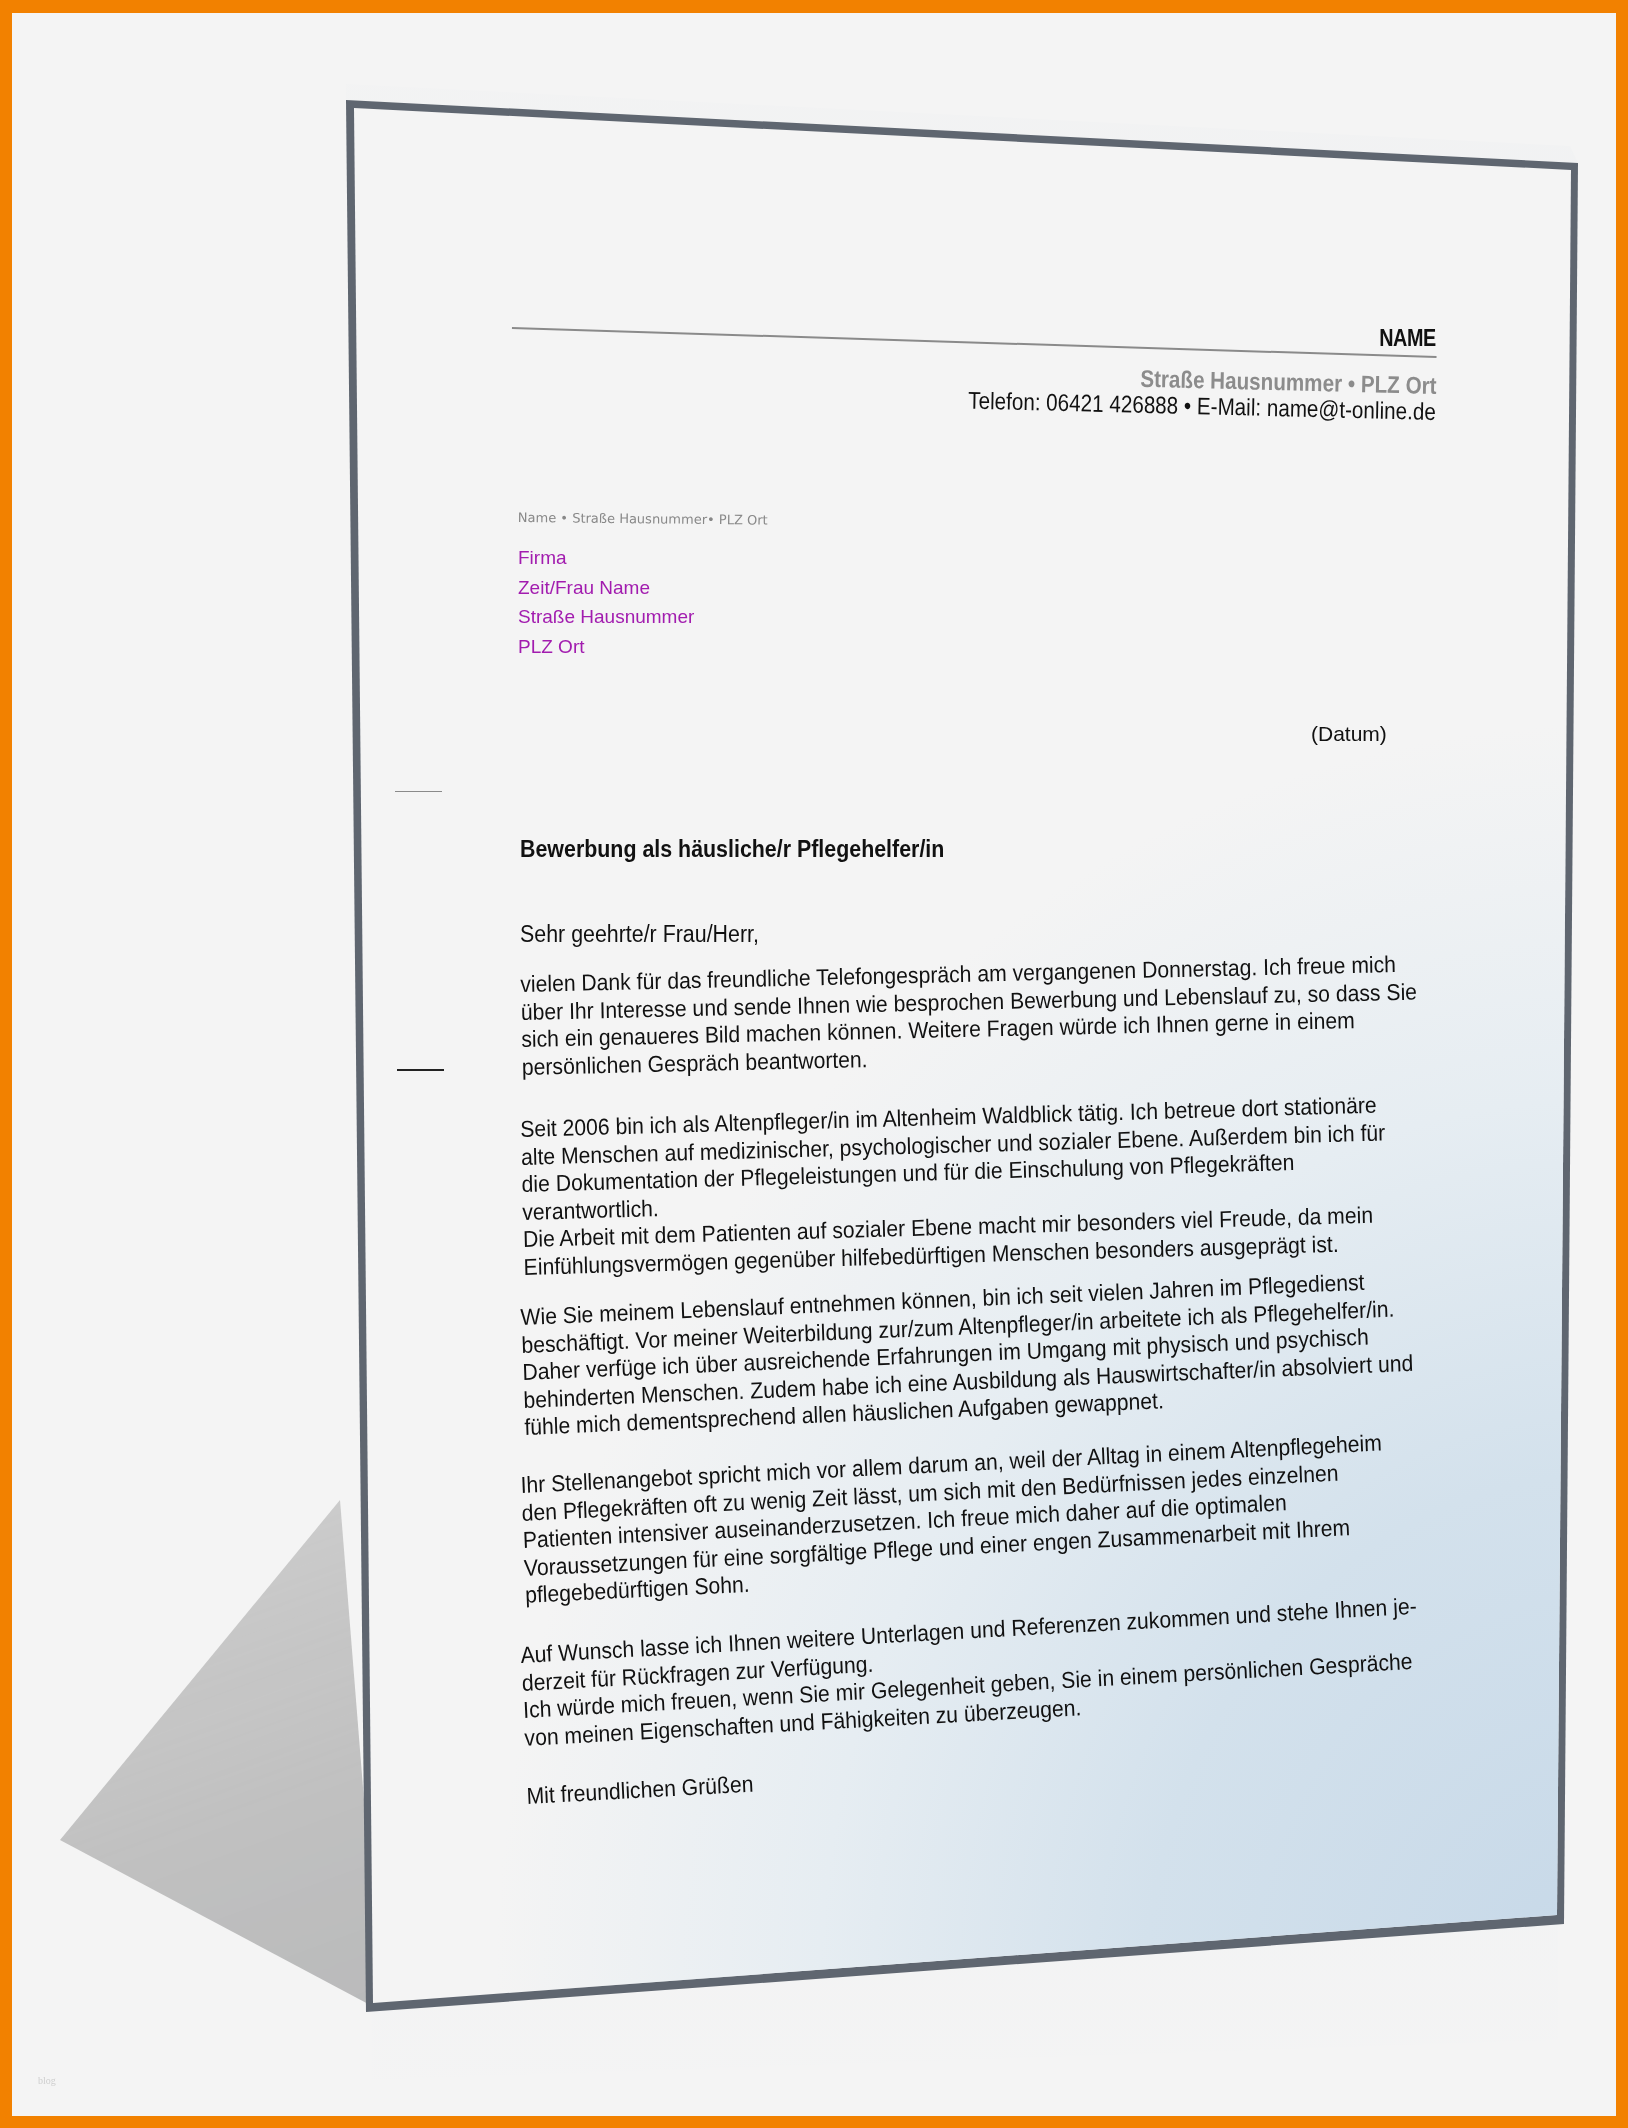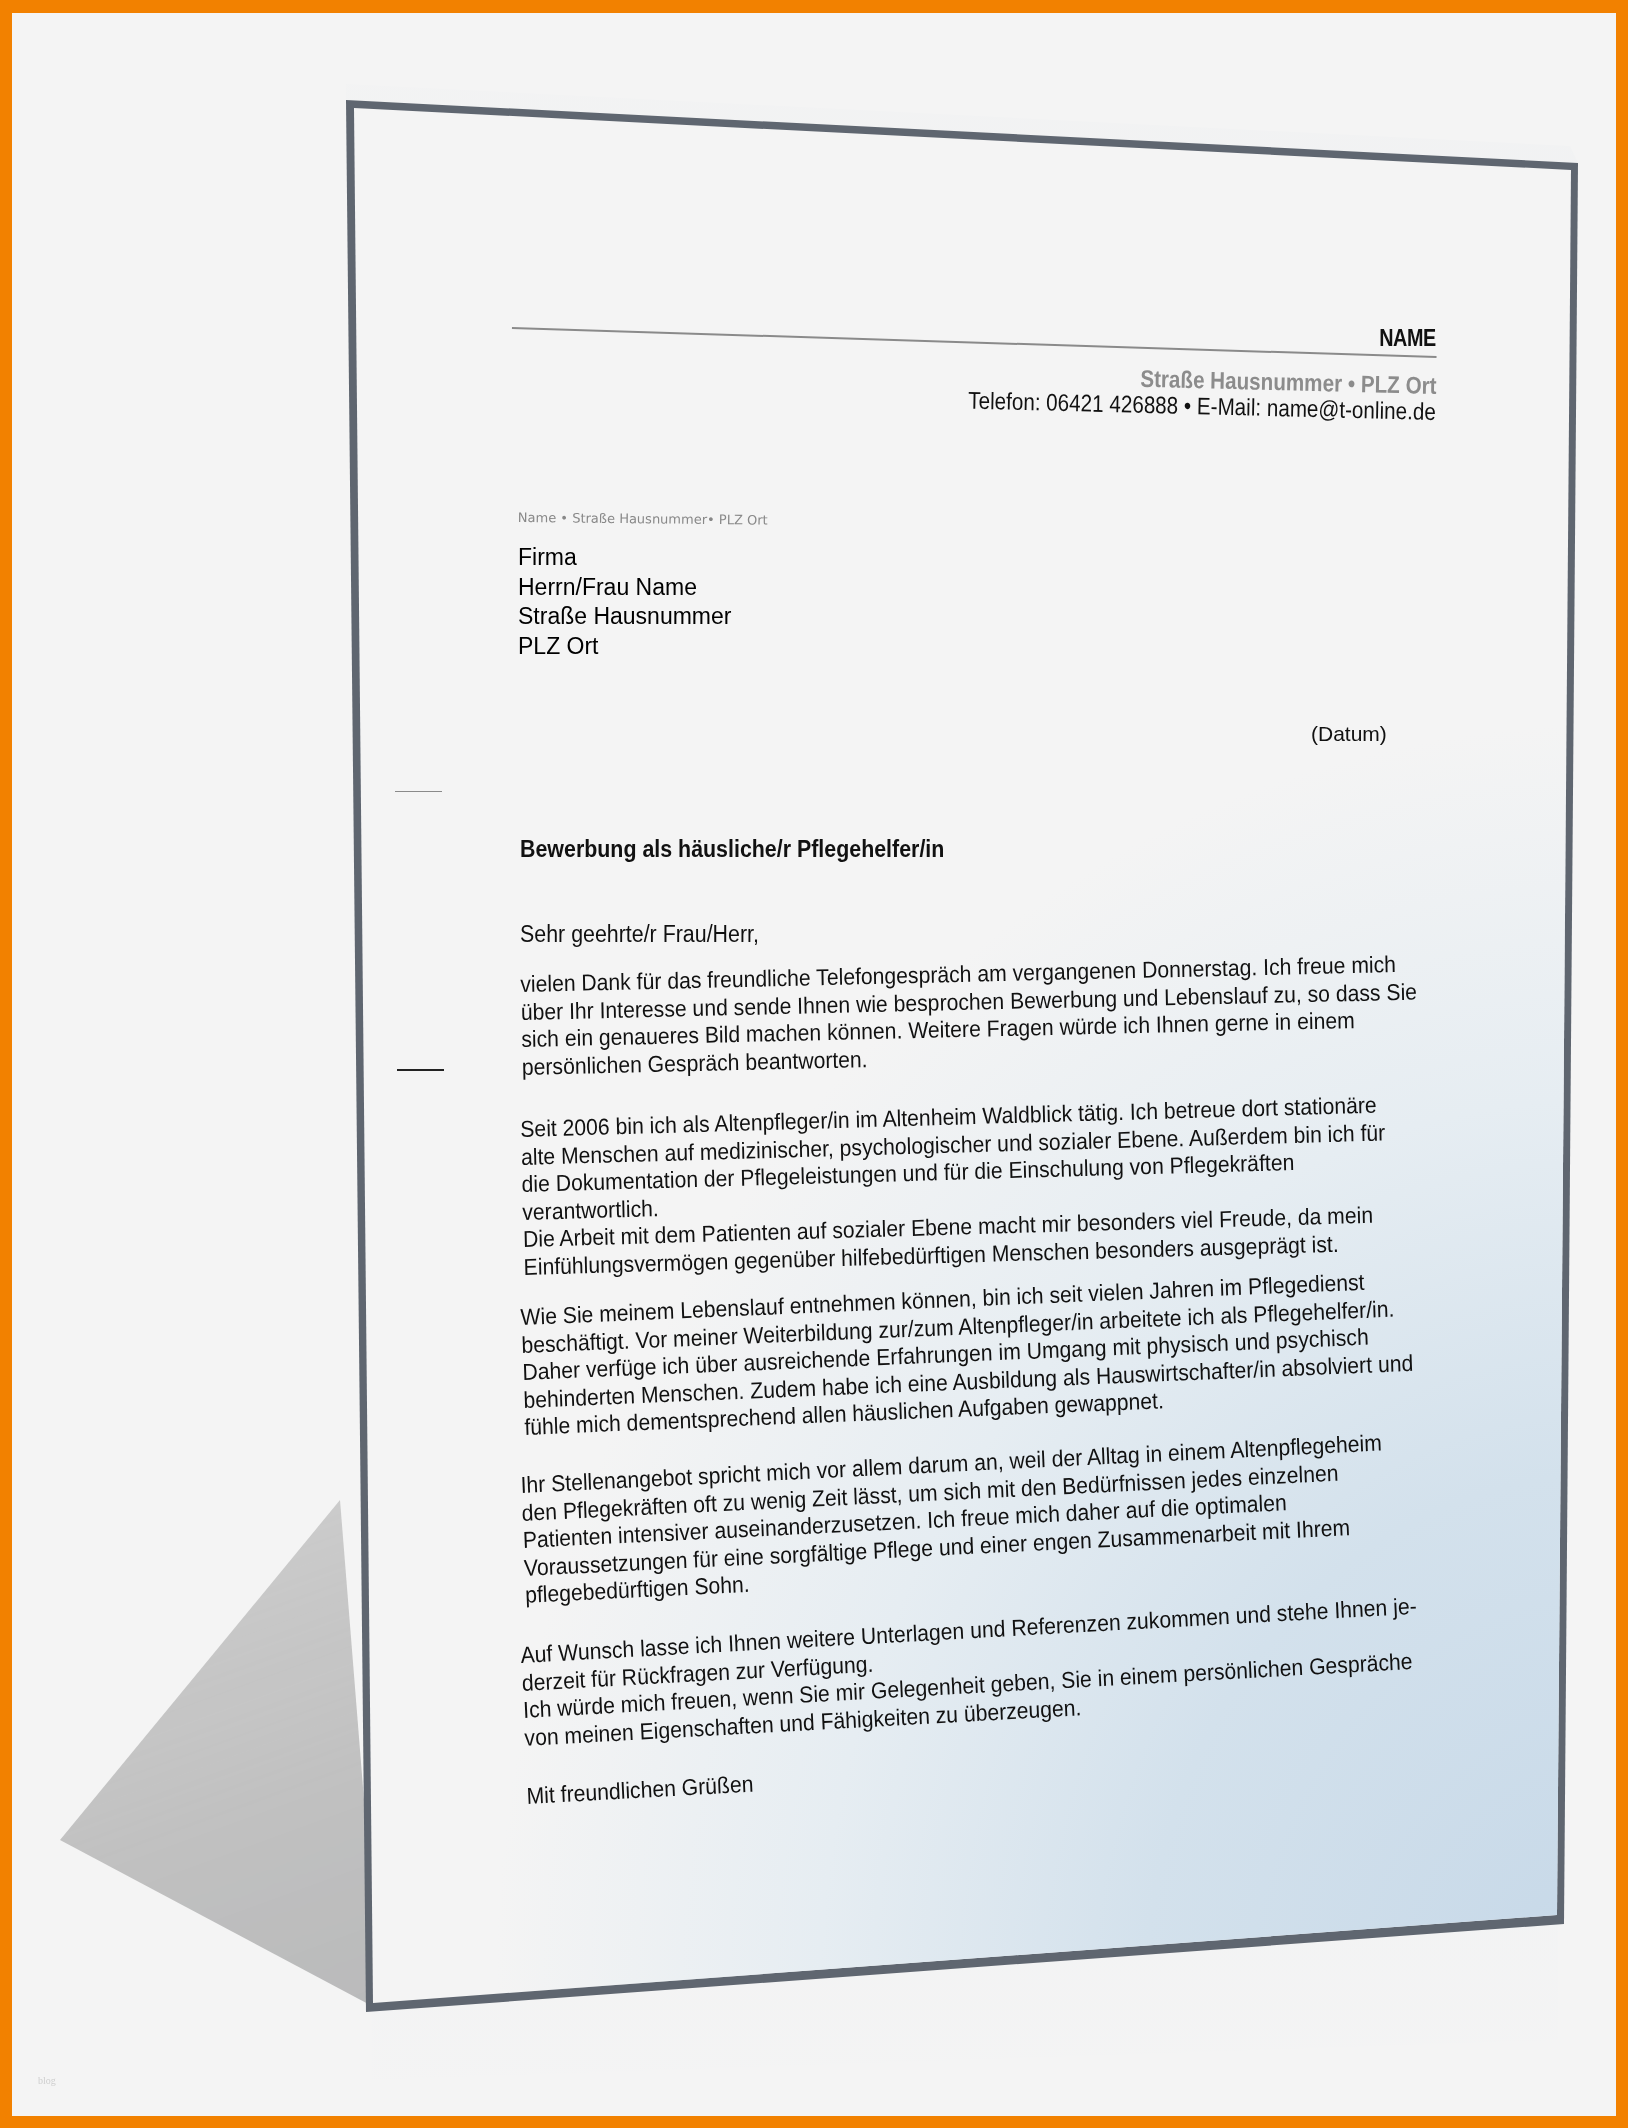--- a/index.html
+++ b/index.html
@@ -72,21 +72,21 @@
     }
 
     .return-address {
       position: absolute; left: 518px; top: 510px;
       font-family: "DejaVu Sans", sans-serif;
       font-size: 13px; color: #888; white-space: nowrap;
       transform: rotate(0.6deg); transform-origin: 0 0;
     }
     .recipient {
       position: absolute; left: 518px; top: 543px;
-      font-size: 23px; line-height: 29.5px; color: #000000;
+      font-size: 19px; line-height: 29.5px; color: #a21caf;
     }
     .recipient div { white-space: nowrap; }
 
     .date {
       position: absolute; left: 1311px; top: 722px;
       font-size: 21px; color: #111; white-space: nowrap; text-align: center;
     }
 
     .fold-mark {
       position: absolute; height: 1px; background: #8a8a8a;
@@ -141,21 +141,21 @@
 
   <div class="header-rule"></div>
   <div class="sender-name">NAME</div>
   <div class="sender-address">Straße Hausnummer • PLZ Ort</div>
   <div class="sender-contact">Telefon: 06421 426888 • E-Mail: name@t-online.de</div>
 
   <div class="return-address">Name • Straße Hausnummer• PLZ Ort</div>
 
   <div class="recipient">
     <div>Firma</div>
-    <div>Herrn/Frau Name</div>
+    <div>Zeit/Frau Name</div>
     <div>Straße Hausnummer</div>
     <div>PLZ Ort</div>
   </div>
 
   <div class="date">(Datum)</div>
 
   <div class="fold-mark m1"></div>
   <div class="fold-mark m2"></div>
 
   <div class="subject">Bewerbung als häusliche/r Pflegehelfer/in</div>

